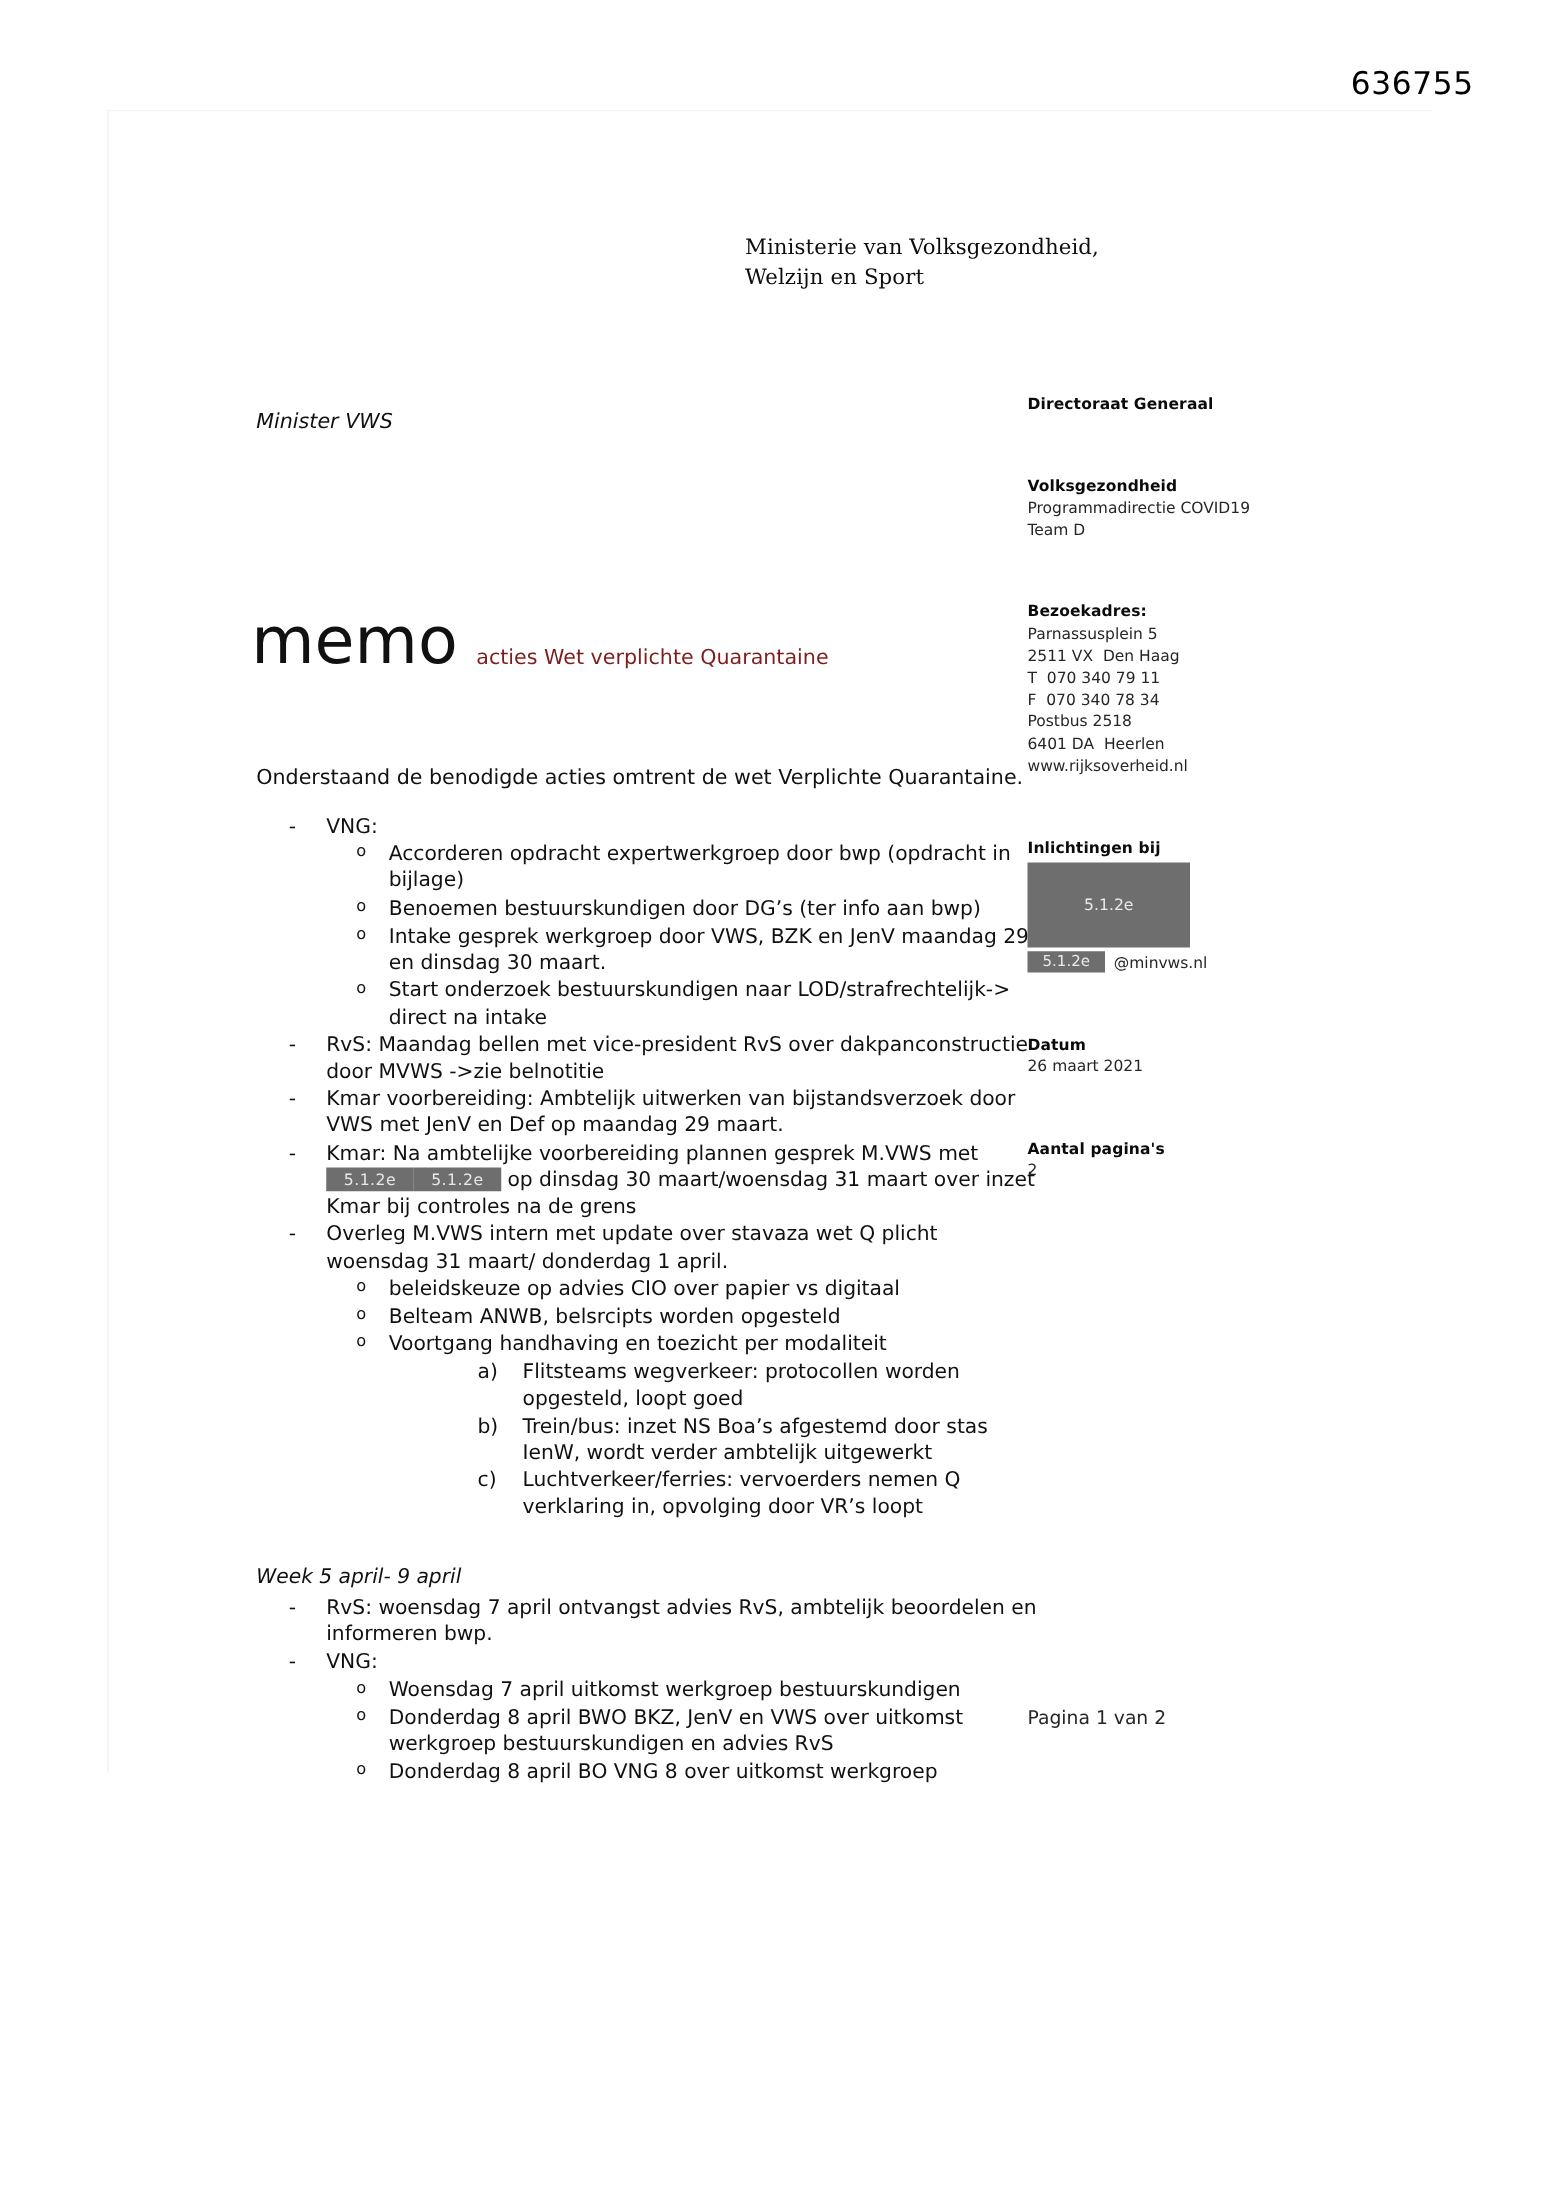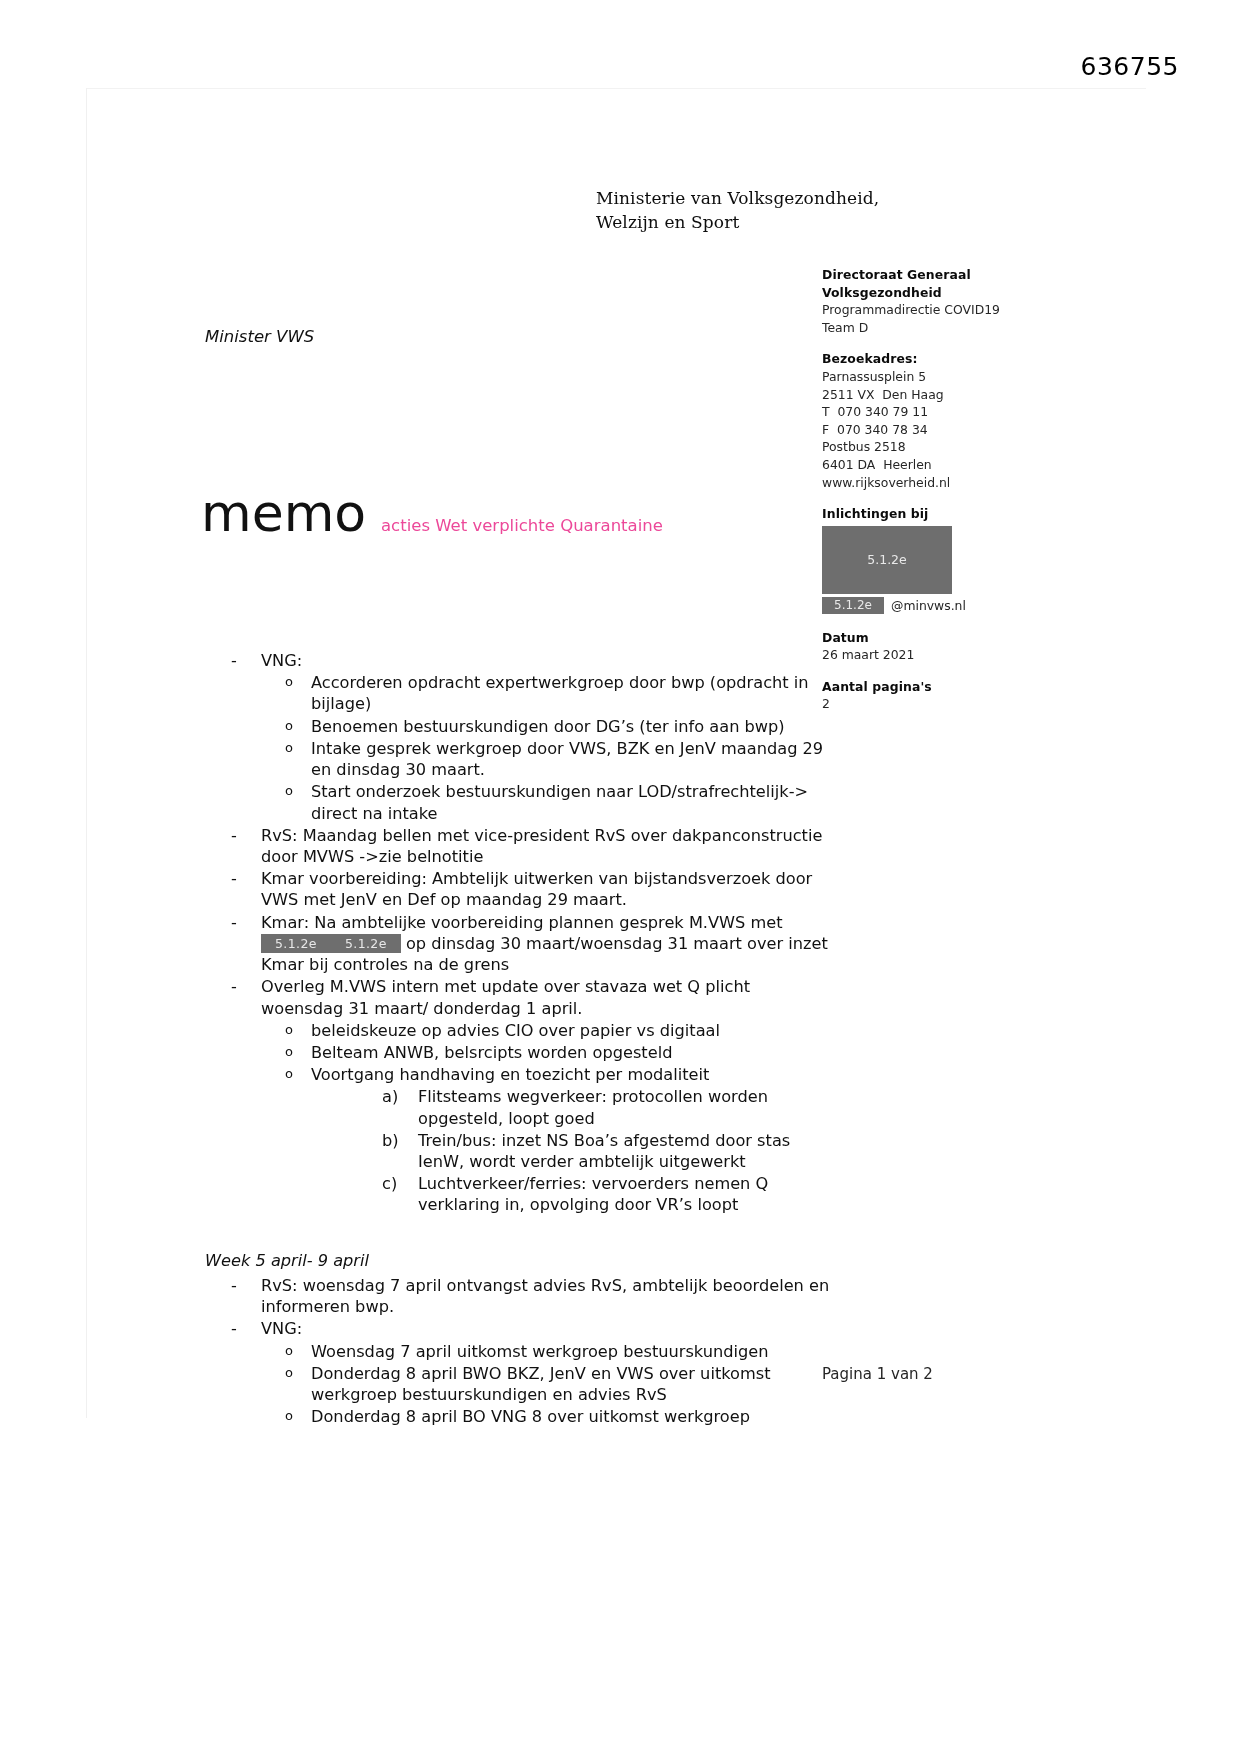--- a/index.html
+++ b/index.html
@@ -80,21 +80,21 @@
     font-size: 52px;
     line-height: 1;
     color: #111;
     font-weight: 400;
   }
   #memo-subject {
     position: absolute;
     left: 381px;
     top: 516px;
     font-size: 16.5px;
-    color: #ec4899;
+    color: #7f1d1d;
   }
 
   
   #intro {
     position: absolute;
     left: 205px;
     top: 612px;
     font-size: 16.5px;
     color: #111;
   }
@@ -193,20 +193,21 @@
     width: 200px;
     font-size: 12.4px;
     line-height: 1.42;
     color: #262626;
   }
   #sidebar .block { margin-bottom: 14px; }
   #sidebar .hd {
     font-weight: bold;
     color: #0b0b0b;
     letter-spacing: 0.1px;
+    margin-top: 48px;
   }
   #sidebar .ln { white-space: pre; }
 
   
   #inlichtingen-box {
     width: 130px;
     height: 68px;
     background: #6e6e6e;
     color: #e9e9e9;
     font-size: 12.5px;
@@ -257,20 +258,21 @@
   <div id="masthead">
     <div>Ministerie van Volksgezondheid,</div>
     <div>Welzijn en Sport</div>
   </div>
 
   <div id="addressee">Minister VWS</div>
 
   <div id="memo-title">memo</div>
   <div id="memo-subject">acties Wet verplichte Quarantaine</div>
 
+  <div id="intro">Onderstaand de benodigde acties omtrent de wet Verplichte Quarantaine.</div>
 
   <div id="body-content">
       <ul class="lvl1">
         <li>VNG:</li>
         <ul class="lvl2">
           <li>Accorderen opdracht expertwerkgroep door bwp (opdracht in bijlage)</li>
           <li>Benoemen bestuurskundigen door DG’s (ter info aan bwp)</li>
           <li>Intake gesprek werkgroep door VWS, BZK en JenV maandag 29 en dinsdag 30 maart.</li>
           <li>Start onderzoek bestuurskundigen naar LOD/strafrechtelijk-&gt; direct na intake</li>
         </ul>

